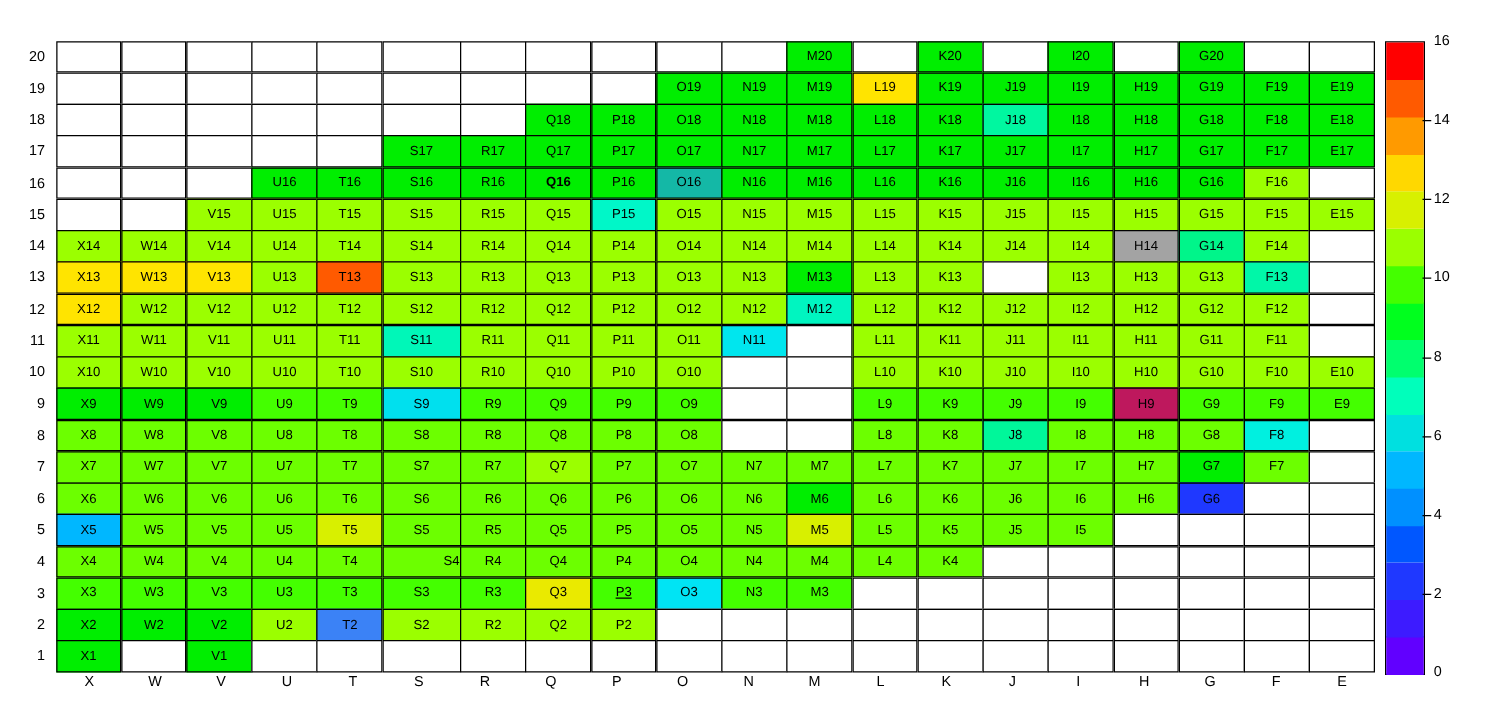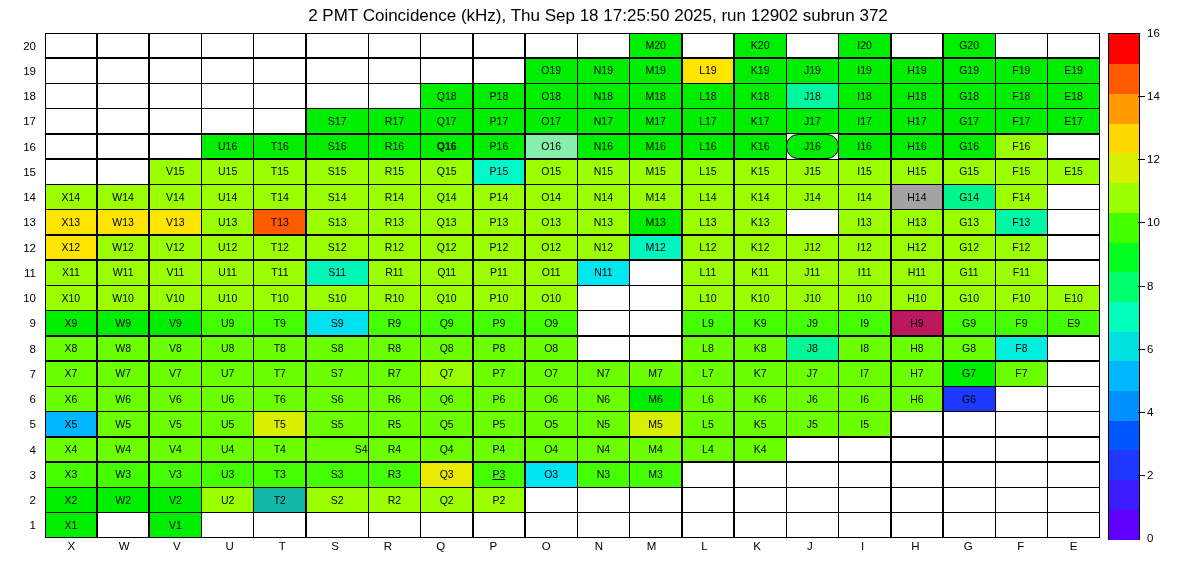--- a/index.html
+++ b/index.html
@@ -22,21 +22,20 @@
   .cseg{position:absolute;left:0;width:30px;}
   #cticks{position:absolute;left:1138px;top:33px;width:55px;height:505px;}
   .ctick{position:absolute;left:0;font-size:11.5px;transform:translateY(-50%);padding-left:9px;}
   .ctickmark{position:absolute;left:0;width:7px;height:1px;background:#000;}
 </style>
 </head>
 <body>
 
 <div id="root">
 
-  <div id="title">2 PMT Coincidence (kHz), Thu Sep 18 17:25:50 2025, run 12902 subrun 372</div>
 
   <div id="ylabels">
       <div class="ylab" style="top: 492.375px;">1</div>
       <div class="ylab" style="top: 467.125px;">2</div>
       <div class="ylab" style="top: 441.875px;">3</div>
       <div class="ylab" style="top: 416.625px;">4</div>
       <div class="ylab" style="top: 391.375px;">5</div>
       <div class="ylab" style="top: 366.125px;">6</div>
       <div class="ylab" style="top: 340.875px;">7</div>
       <div class="ylab" style="top: 315.625px;">8</div>
@@ -137,26 +136,26 @@
         <div class="cell" style="background: rgb(0, 238, 0);">E17</div>
         <div class="cell empty"></div>
         <div class="cell empty"></div>
         <div class="cell empty"></div>
         <div class="cell" style="background: rgb(0, 238, 0);">U16</div>
         <div class="cell" style="background: rgb(0, 238, 0);">T16</div>
         <div class="cell" style="background: rgb(0, 238, 0);">S16</div>
         <div class="cell" style="background: rgb(0, 238, 0);">R16</div>
         <div class="cell" style="background: rgb(0, 238, 0); font-weight: bold;">Q16</div>
         <div class="cell" style="background: rgb(0, 238, 0);">P16</div>
-        <div class="cell" style="background: #86efac;">O16</div>
+        <div class="cell" style="background: #14b8a6;">O16</div>
         <div class="cell" style="background: rgb(0, 238, 0);">N16</div>
         <div class="cell" style="background: rgb(0, 238, 0);">M16</div>
         <div class="cell" style="background: rgb(0, 238, 0);">L16</div>
         <div class="cell" style="background: rgb(0, 238, 0);">K16</div>
-        <div class="cell" style="background: rgb(0, 238, 0); border-radius: 12px;">J16</div>
+        <div class="cell" style="background: rgb(0, 238, 0);">J16</div>
         <div class="cell" style="background: rgb(0, 238, 0);">I16</div>
         <div class="cell" style="background: rgb(0, 238, 0);">H16</div>
         <div class="cell" style="background: rgb(0, 238, 0);">G16</div>
         <div class="cell" style="background: rgb(155, 255, 0);">F16</div>
         <div class="cell empty" style="background: rgb(255, 255, 255);"></div>
         <div class="cell empty"></div>
         <div class="cell empty"></div>
         <div class="cell" style="background: rgb(155, 255, 0);">V15</div>
         <div class="cell" style="background: rgb(155, 255, 0);">U15</div>
         <div class="cell" style="background: rgb(155, 255, 0);">T15</div>
@@ -412,21 +411,21 @@
         <div class="cell empty"></div>
         <div class="cell empty"></div>
         <div class="cell empty"></div>
         <div class="cell empty"></div>
         <div class="cell empty"></div>
         <div class="cell empty"></div>
         <div class="cell" style="background: rgb(0, 238, 0);">X2</div>
         <div class="cell" style="background: rgb(0, 238, 0);">W2</div>
         <div class="cell" style="background: rgb(0, 238, 0);">V2</div>
         <div class="cell" style="background: rgb(155, 255, 0);">U2</div>
-        <div class="cell" style="background: #14b8a6;">T2</div>
+        <div class="cell" style="background: #3b82f6;">T2</div>
         <div class="cell" style="background: rgb(155, 255, 0);">S2</div>
         <div class="cell" style="background: rgb(155, 255, 0);">R2</div>
         <div class="cell" style="background: rgb(155, 255, 0);">Q2</div>
         <div class="cell" style="background: rgb(155, 255, 0);">P2</div>
         <div class="cell empty"></div>
         <div class="cell empty"></div>
         <div class="cell empty"></div>
         <div class="cell empty"></div>
         <div class="cell empty"></div>
         <div class="cell empty"></div>

